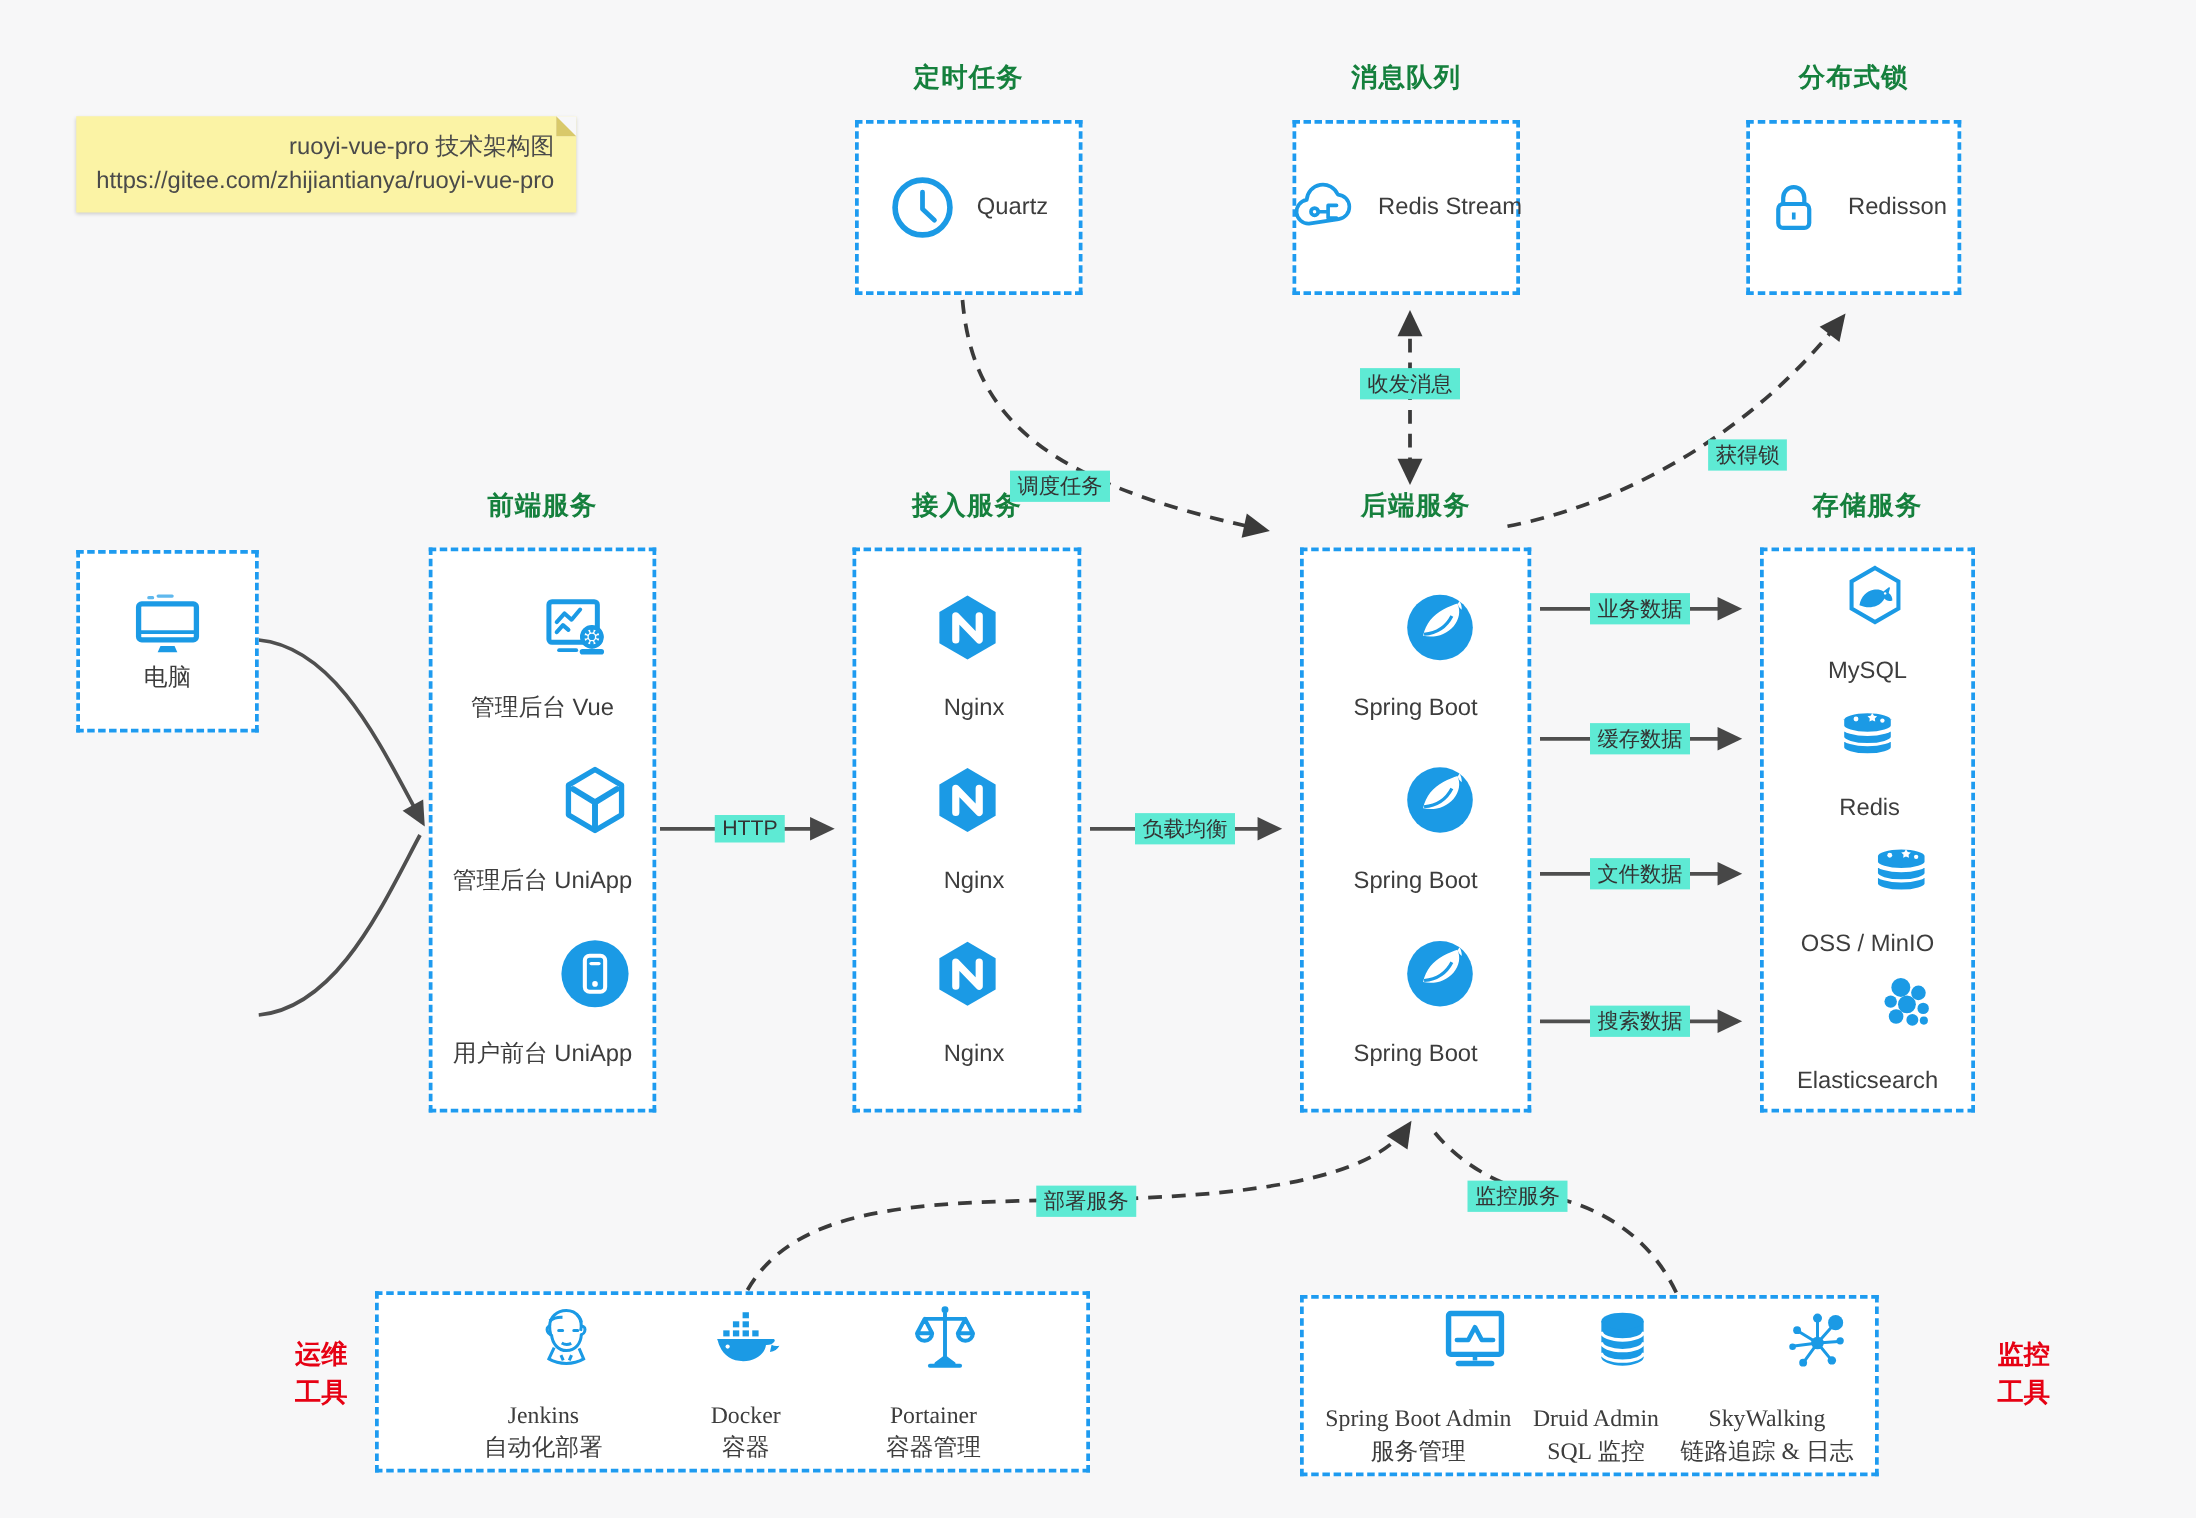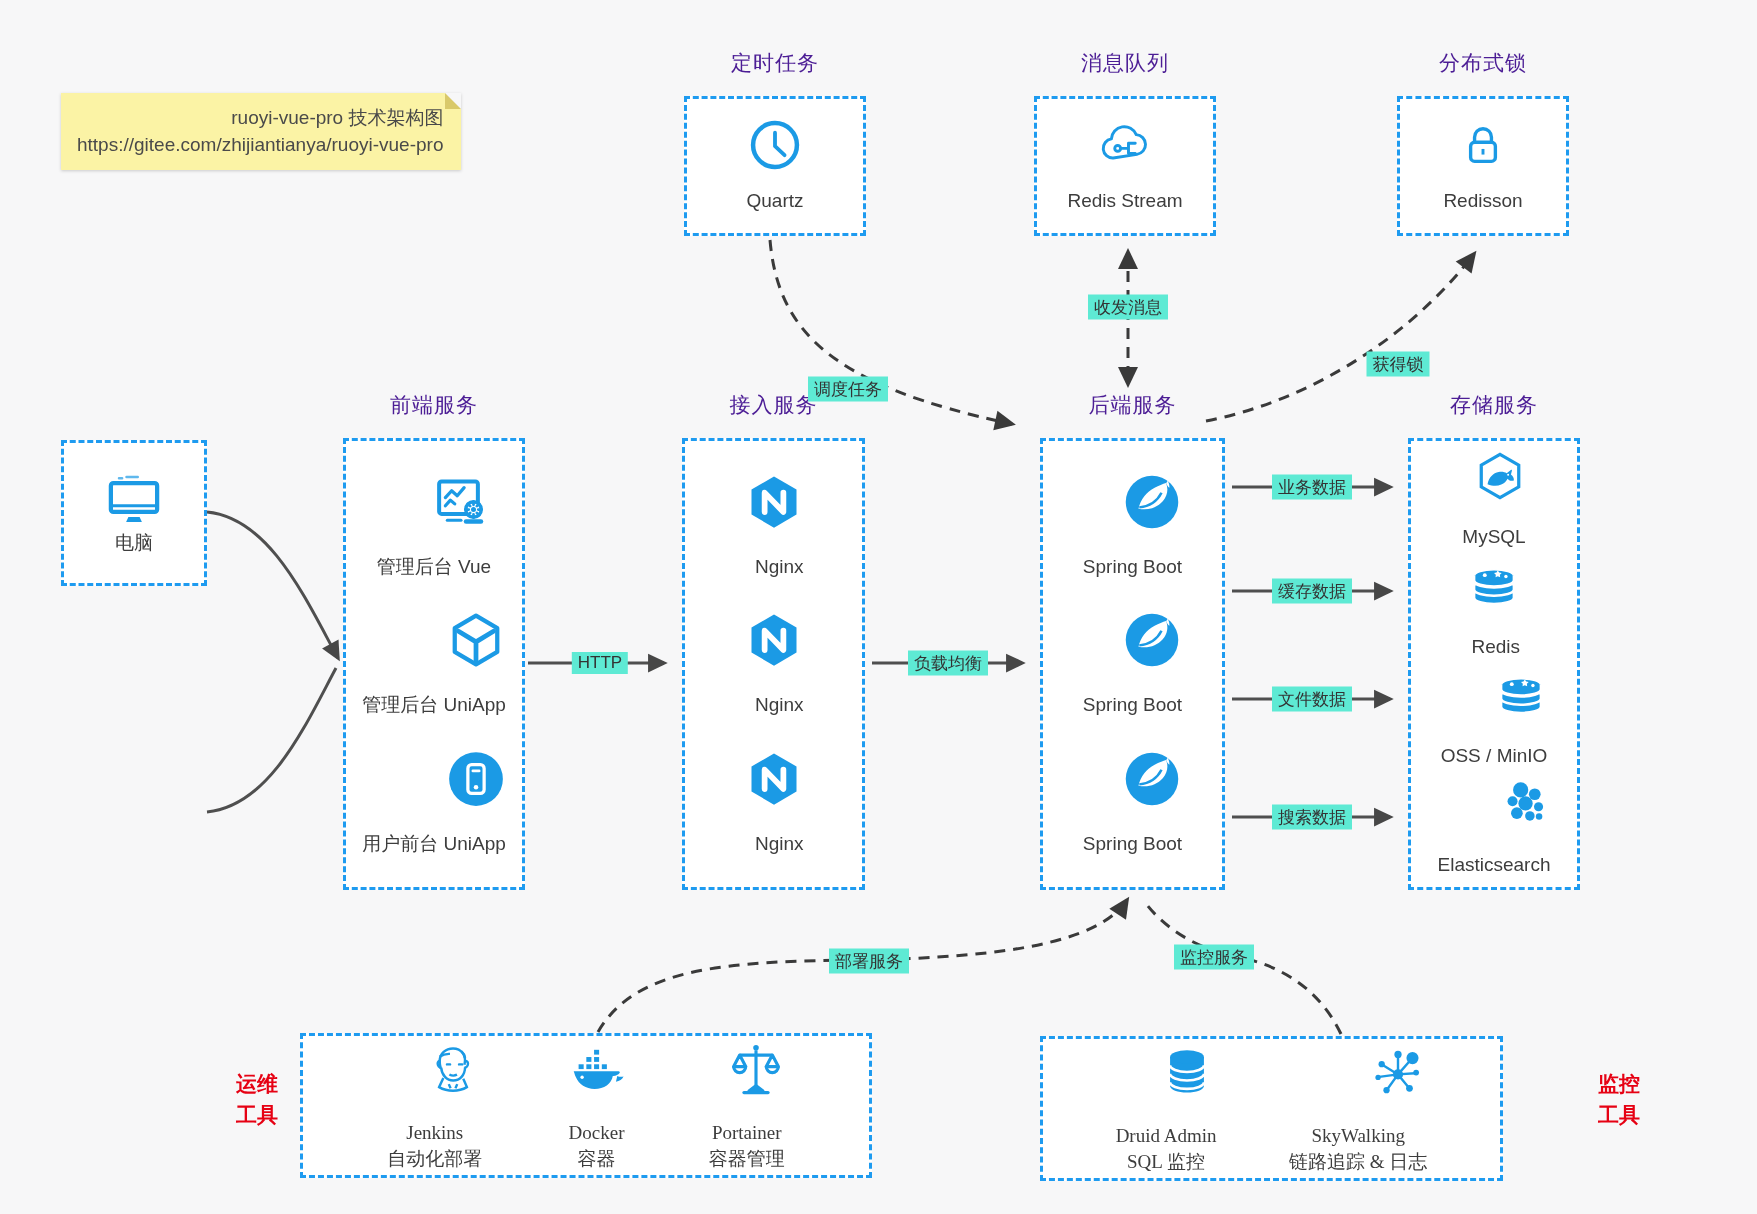--- a/index.html
+++ b/index.html
@@ -9,25 +9,25 @@
 
   
   .note{position:absolute;left:61px;top:93px;background:#fbf3a5;color:#4a4a4a;
         padding:11px 18px 12px 16px;font-size:19px;line-height:27px;
         box-shadow:0 1px 3px rgba(0,0,0,.18);text-align:right;}
   .note::after{content:"";position:absolute;right:0;top:0;width:0;height:0;
         border-top:16px solid #f7f7f8;border-left:16px solid #d9c96a;}
 
   
   .tgroup,.col,.client,.bgroup,.side-title{position:absolute;}
-  .gtitle{font-size:21px;font-weight:400;color:#4c1d95;text-align:center;
+  .gtitle{font-size:21px;font-weight:700;color:#15803d;text-align:center;
           letter-spacing:1px;line-height:26px;margin-bottom:20px;white-space:nowrap;}
   .dbox{border:3px dashed #1e9bf0;background:#fff;box-sizing:border-box;}
   .tgroup{width:182px;top:50px;}
-  .tgroup .dbox{height:140px;display:flex;flex-direction:column;align-items:center;justify-content:center;gap:16px;}
+  .tgroup .dbox{height:140px;display:flex;flex-direction:row;align-items:center;justify-content:center;gap:16px;}
   .col{top:392px;}
   .col .dbox{height:452px;display:flex;flex-direction:column;justify-content:space-evenly;align-items:center;}
   .client{width:146px;}
   .client .dbox{height:146px;display:flex;flex-direction:column;align-items:center;justify-content:center;}
   .bgroup .dbox{height:145px;display:flex;flex-direction:row;justify-content:space-evenly;align-items:center;font-family:Liberation Serif, serif;}
   .item{display:flex;flex-direction:column;align-items:flex-end;gap:22px;}
   .ilabel,.isub{font-size:19px;color:#3d3d3d;white-space:nowrap;line-height:1.35;text-align:center;}
   .icon{display:block;line-height:0;}
   .icon svg{width:60px;height:60px;display:block;}
   .tgroup .icon svg{width:54px;height:54px;}
@@ -385,20 +385,34 @@
           <div>
             <div class="ilabel">Portainer</div>
             <div class="isub">容器管理</div>
           </div>
         </div>
       </div>
   </div>
   <div class="bgroup" style="left:1040px;top:1036px;width:463px">
     <div class="dbox">
 
+        <div class="item">
+          <span class="icon">
+            <svg viewBox="0 0 48 48" fill="none" stroke="#1b9ae5">
+              <rect x="6.5" y="6.5" width="35" height="27" rx="1.5" stroke-width="3.6"></rect>
+              <path d="M12 24h7.5l4.5-8.5 4.5 8.5H36" stroke-width="3" stroke-linejoin="round" stroke-linecap="round"></path>
+              <path d="M24 33.5v4" stroke-width="3"></path>
+              <path d="M13 39.5h22" stroke-width="3.6" stroke-linecap="round"></path>
+            </svg>
+          </span>
+          <div>
+            <div class="ilabel">Spring Boot Admin</div>
+            <div class="isub">服务管理</div>
+          </div>
+        </div>
 
         <div class="item">
           <span class="icon">
             <svg viewBox="0 0 48 48">
               <path d="M10 11.5v24c0 3 6.3 5.5 14 5.5s14-2.5 14-5.5v-24z" fill="#1b9ae5"></path>
               <ellipse cx="24" cy="11.5" rx="14" ry="5.5" fill="#1b9ae5"></ellipse>
               <g fill="none" stroke="#fff" stroke-width="2.2">
                 <path d="M10 18.5c0 3 6.3 5.5 14 5.5s14-2.5 14-5.5"></path>
                 <path d="M10 25.5c0 3 6.3 5.5 14 5.5s14-2.5 14-5.5"></path>
                 <path d="M10 32.5c0 3 6.3 5.5 14 5.5s14-2.5 14-5.5"></path>

